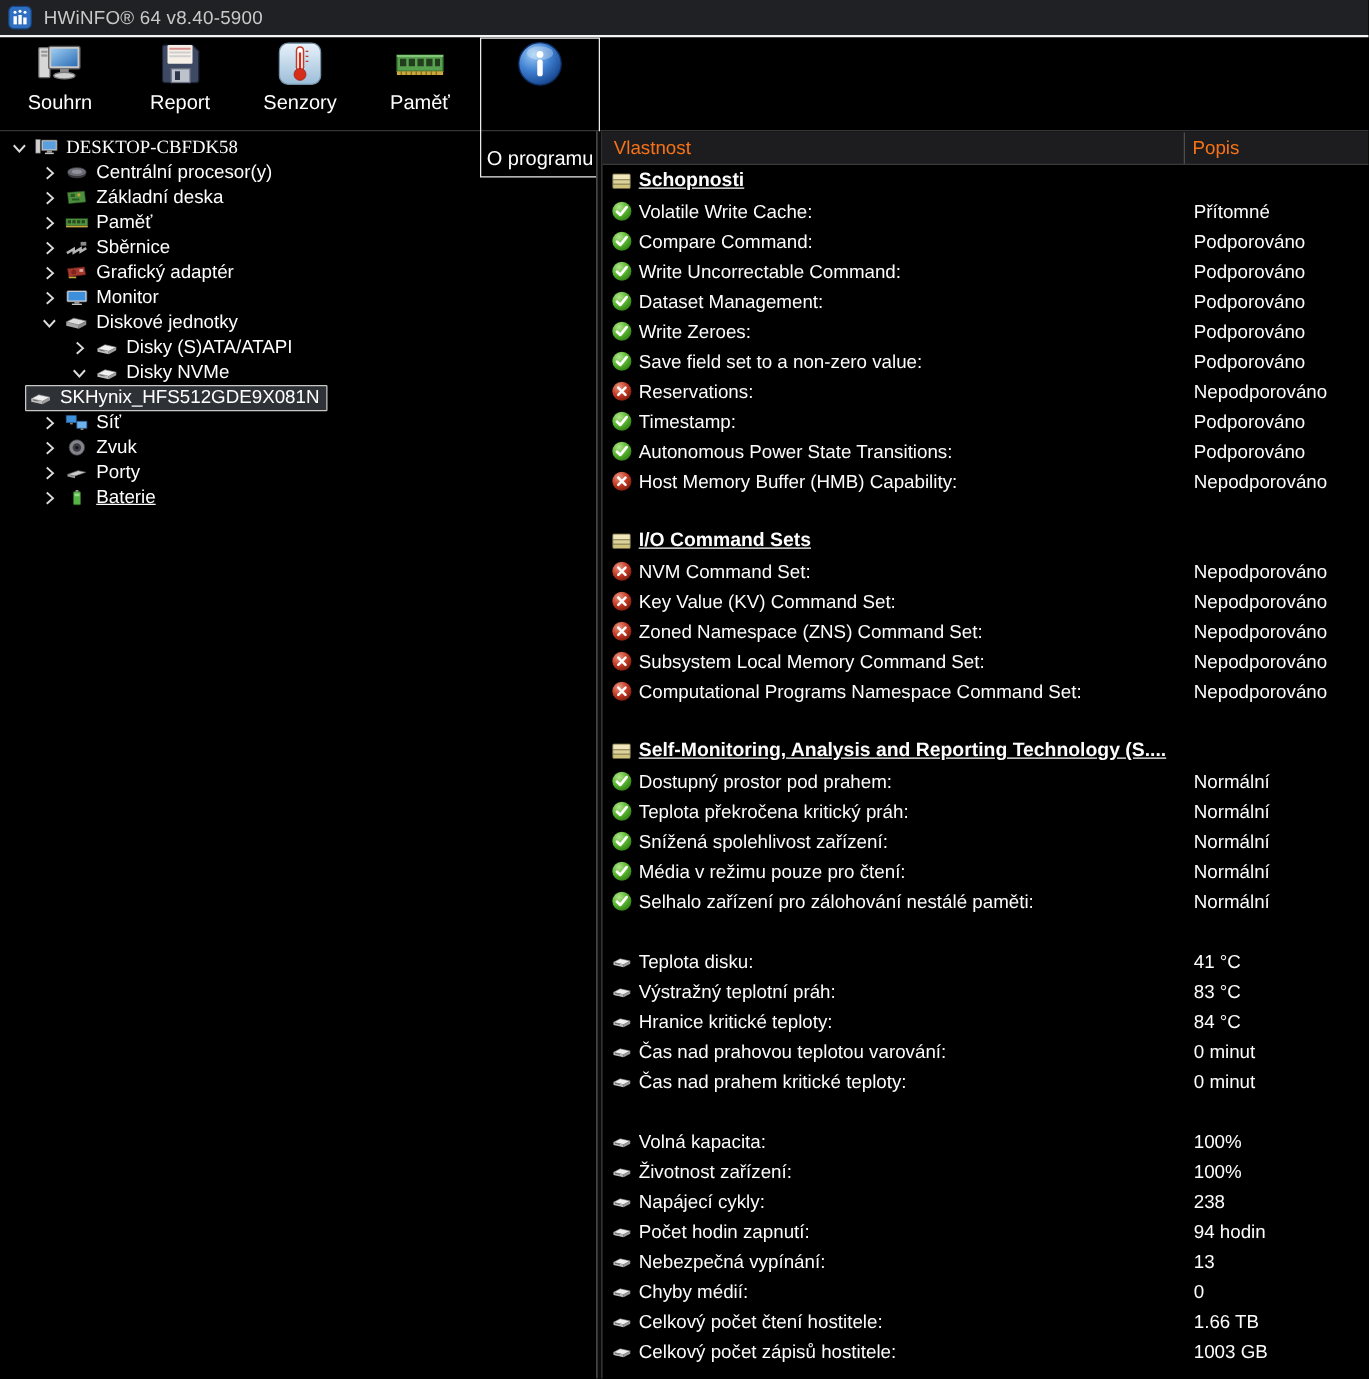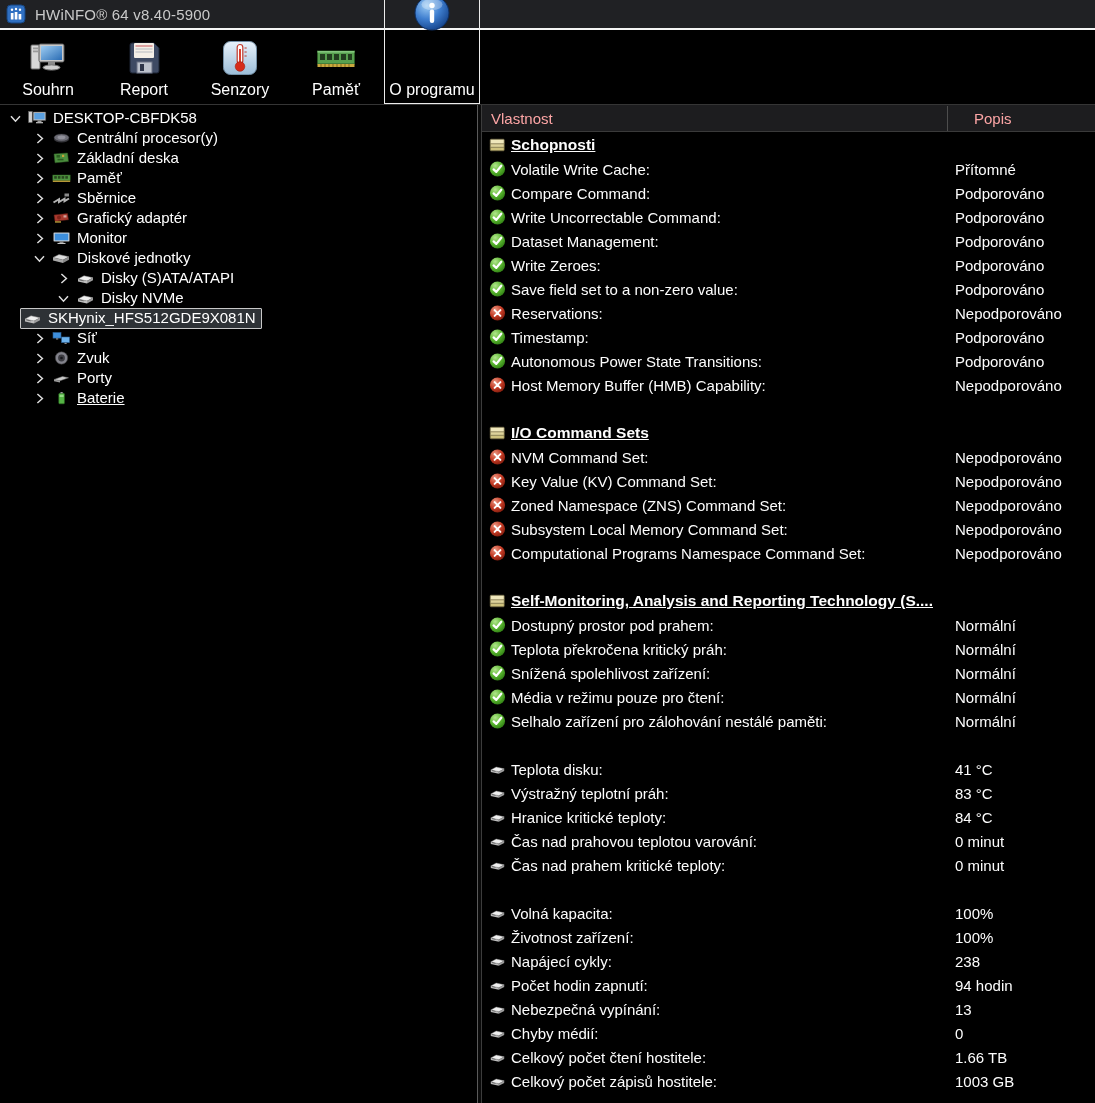--- a/index.html
+++ b/index.html
@@ -8,21 +8,21 @@
     font-family:"Liberation Sans", sans-serif; -webkit-font-smoothing:antialiased;
   }
   
   .titlebar{
     height:28px;background:var(--titlebar-bg,#202124);display:flex;align-items:center;
     padding-left:6px;border-bottom:2px solid #f5f5f5;box-sizing:content-box;
   }
   .app-ic{width:20px;height:20px;display:block;}
   .title-text{color:#c9c9c9;font-size:15px;margin-left:9px;letter-spacing:.2px;}
   
-  .toolbar{height:74px;background:#000;display:flex;align-items:flex-end;}
+  .toolbar{height:74px;background:#000;display:flex;align-items:flex-start;}
   .tb-btn{
     width:96px;display:flex;flex-direction:column;align-items:center;justify-content:flex-end;
     padding-bottom:4px;gap:3px;border:1px solid transparent;box-sizing:border-box;cursor:default;
   }
   .tb-btn.active{border:1px solid #ececec;gap:48px;}
   .tb-ic{width:40px;height:40px;display:block;}
   .tb-lbl{color:#fff;font-size:16px;white-space:nowrap;}
   
   .main{display:flex;height:999px;border-top:1px solid #353535;box-sizing:border-box;}
   .tree{width:477px;flex:none;padding-top:3px;overflow:hidden;}
@@ -35,24 +35,24 @@
   .tree-ic{width:19px;height:16px;flex:none;margin-right:6px;display:block;}
   .tree-lbl{line-height:20px;}
   .sel-box{
     display:flex;align-items:center;border:1px solid var(--sel-border,#c8c8c8);
     background:#2e3236;padding:0 5px 0 2px;height:19px;border-radius:1px;
   }
   .sel-box .tree-ic{margin-right:6px;}
   
   .thead{
     height:27px;flex:none;background:#1d1d1f;display:flex;align-items:center;
-    color:#fca5a5;font-size:15px;border-bottom:1px solid #3a3a3a;box-sizing:border-box;
+    color:#f97316;font-size:15px;border-bottom:1px solid #3a3a3a;box-sizing:border-box;
   }
   .th-prop{flex:1;min-width:0;padding-left:9px;}
-  .th-desc{width:148px;flex:none;border-left:1px solid #4d4d4d;height:25px;display:flex;align-items:center;padding-left:26px;box-sizing:border-box;}
+  .th-desc{width:148px;flex:none;border-left:1px solid #4d4d4d;height:25px;display:flex;align-items:center;padding-left:6px;box-sizing:border-box;}
   .tbody{flex:1;overflow:hidden;padding-top:1px;}
   .trow{height:24px;display:flex;align-items:center;color:#fdfdfd;font-size:15px;padding-left:7px;white-space:nowrap;}
   .trow.spacer{height:24px;}
   .ric{width:17px;height:16px;flex:none;margin-right:5px;display:block;}
   .lbl{flex:1;min-width:0;overflow:visible;}
   .val{width:140px;flex:none;}
   .trow.section .lbl{font-weight:bold;text-decoration:underline;font-size:15.5px;}
   .ic svg{width:100%;height:100%;display:block;}
 </style>
 </head>
@@ -152,21 +152,21 @@
             <circle cx="20" cy="12.5" r="2.7" fill="#fff"></circle>
             <rect x="17.8" y="16.5" width="4.4" height="13.5" rx="2.1" fill="#fff"></rect>
           </svg>
         </span>
         <span class="tb-lbl">O programu</span>
       </div>
     </div>
 
   <div class="main">
     <div class="tree" id="tree">
-        <div class="tree-row" style="padding-left: 8px;">
+        <div class="tree-row" style="padding-left: 8px; font-family: Liberation Serif, serif;">
           <span class="ic chev">
             <svg viewBox="0 0 15 15">
               <path d="M3 5.2 L7.5 10.2 L12 5.2" stroke="#dcdcdc" stroke-width="1.5" fill="none"></path>
             </svg>
           </span>
           <span class="ic tree-ic">
             <svg viewBox="0 0 19 16">
               <rect x="0.6" y="1.5" width="3.6" height="11" fill="#cfcfcf" stroke="#666" stroke-width="0.5"></rect>
               <rect x="5.2" y="2" width="12.5" height="8.5" rx="0.5" fill="#c3c3c3" stroke="#555" stroke-width="0.5"></rect>
               <rect x="6.3" y="3" width="10.3" height="6.4" fill="#5aa0e0"></rect>

